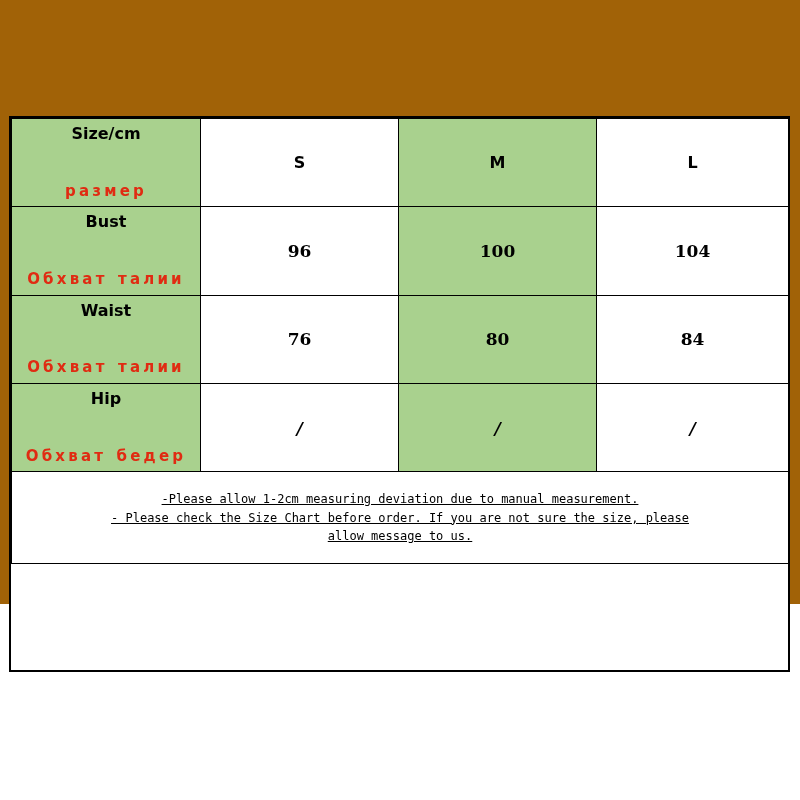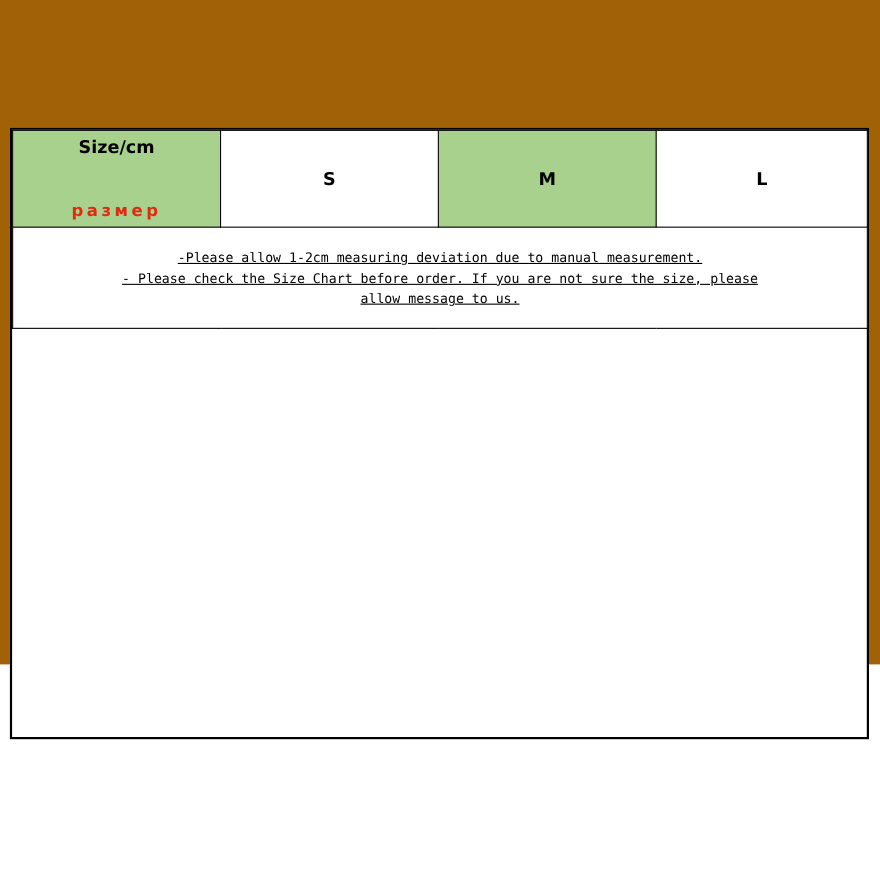--- a/index.html
+++ b/index.html
@@ -147,24 +147,69 @@
             <span class="size-name">S</span>
           </td>
           <td class="green">
             <span class="size-name">M</span>
           </td>
           <td class="white">
             <span class="size-name">L</span>
           </td>
         </tr>
 
-
-
-
-
+        <tr class="row-data">
+          <td class="green">
+            <span class="label-en">Bust</span>
+            <span class="label-ru">Обхват талии</span>
+          </td>
+          <td class="white">
+            <span class="value">96</span>
+          </td>
+          <td class="green">
+            <span class="value">100</span>
+          </td>
+          <td class="white">
+            <span class="value">104</span>
+          </td>
+        </tr>
+
+
+        <tr class="row-data">
+          <td class="green">
+            <span class="label-en">Waist</span>
+            <span class="label-ru">Обхват талии</span>
+          </td>
+          <td class="white">
+            <span class="value">76</span>
+          </td>
+          <td class="green">
+            <span class="value">80</span>
+          </td>
+          <td class="white">
+            <span class="value">84</span>
+          </td>
+        </tr>
+
+
+        <tr class="row-data">
+          <td class="green">
+            <span class="label-en">Hip</span>
+            <span class="label-ru">Обхват бедер</span>
+          </td>
+          <td class="white">
+            <span class="value slash">/</span>
+          </td>
+          <td class="green">
+            <span class="value slash">/</span>
+          </td>
+          <td class="white">
+            <span class="value slash">/</span>
+          </td>
+        </tr>
 
         <tr>
           <td class="notes-cell" colspan="4">
             <span class="note-line">-Please allow 1-2cm measuring deviation due to manual measurement.</span>
             <span class="note-line">- Please check the Size Chart before order. If you are not sure the size, please</span>
             <span class="note-line">allow message to us.</span>
           </td>
         </tr>
 
       </tbody>

